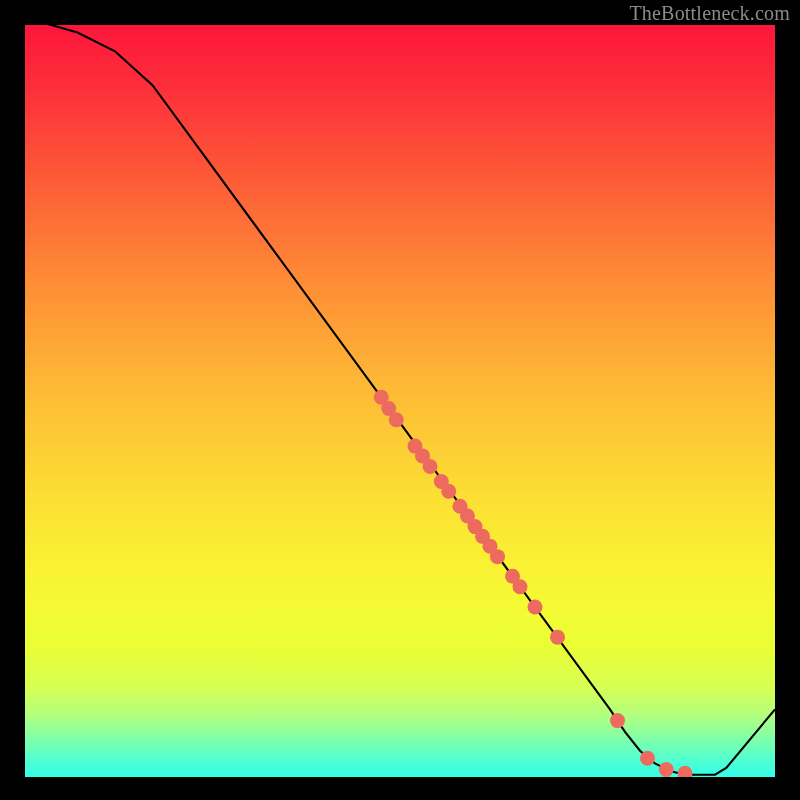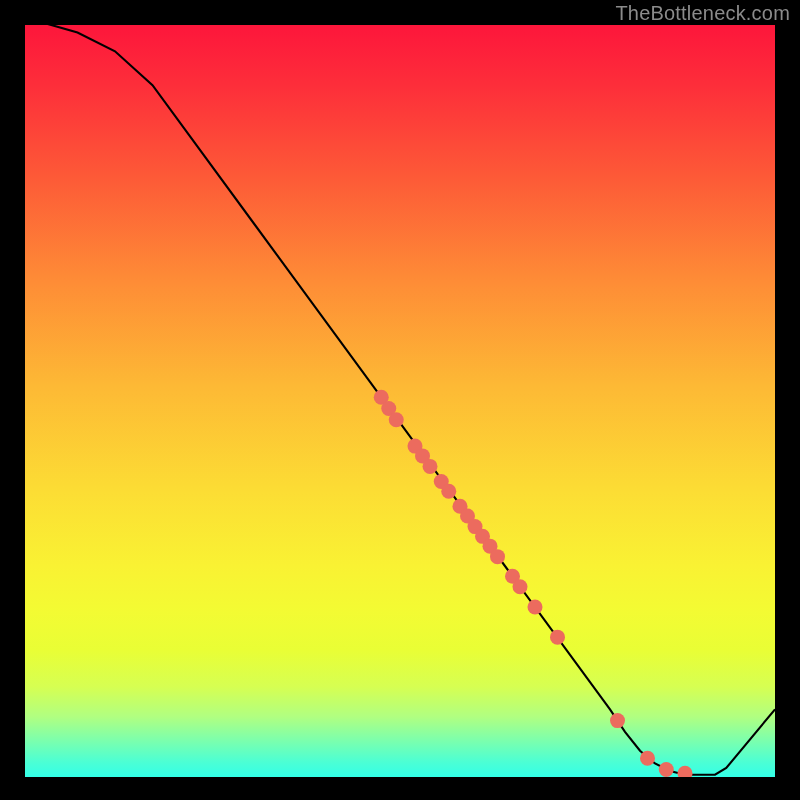--- a/index.html
+++ b/index.html
@@ -47,21 +47,21 @@
     position: absolute;
     left: 0;
     top: 0;
     width: 100%;
     height: 100%;
   }
   .watermark {
     position: absolute;
     top: 2px;
     right: 10px;
-    font-family: Liberation Sans, sans-serif;
+    font-family: Liberation Serif, serif;
     font-size: 20px;
     color: #8b8b8b;
     letter-spacing: 0.2px;
     user-select: none;
   }
   .curve {
     fill: none;
     stroke: #000;
     stroke-width: 2.1;
   }

